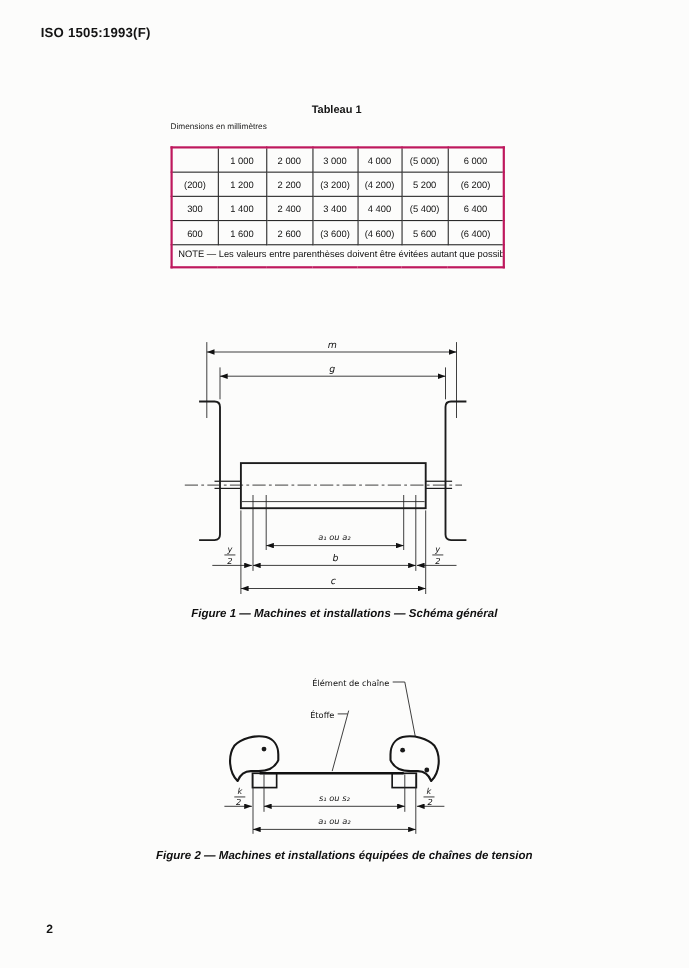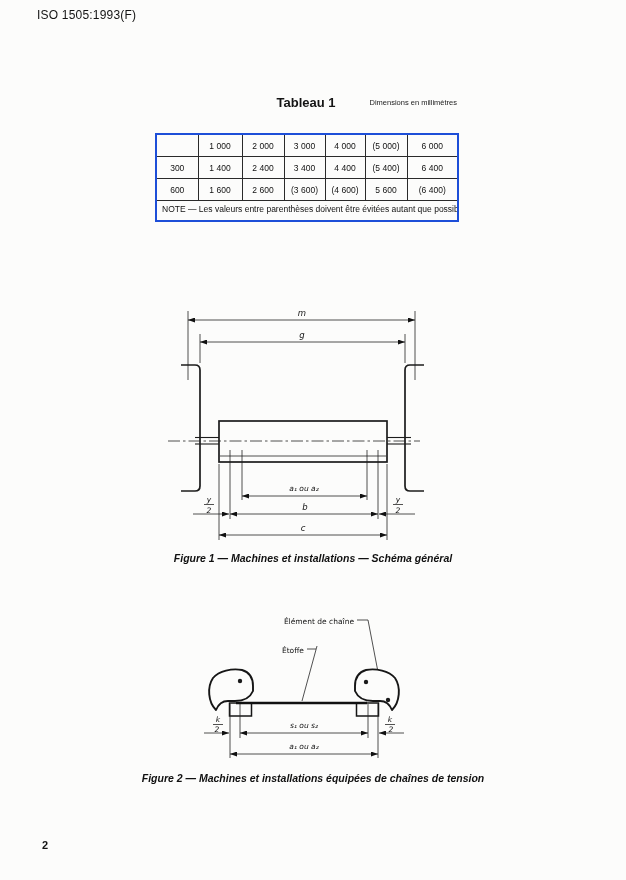--- a/index.html
+++ b/index.html
@@ -2,27 +2,27 @@
 <html><head>
 <meta charset="utf-8">
 <style>
   html,body{margin:0;padding:0;}
   body{
     width:626px;height:880px;position:relative;overflow:hidden;
     background:#fcfcfb;color:#141414;
     font-family:"Liberation Sans", sans-serif;
   }
   .abs{position:absolute;}
-  .doc-ref{left:37px;top:8px;font-size:12px;font-weight:normal;letter-spacing:.2px;}
-  .table-title{left:155px;top:95px;width:302px;text-align:center;font-weight:bold;font-size:13px;}
-  .units{left:155px;top:98px;width:302px;text-align:right;font-size:7.5px;color:#222;}
+  .doc-ref{left:37px;top:23px;font-size:12px;font-weight:bold;letter-spacing:.2px;}
+  .table-title{left:155px;top:95px;width:302px;text-align:center;font-weight:bold;font-size:10px;}
+  .units{left:155px;top:110px;width:302px;font-size:7.5px;color:#222;}
   table.dims{
     position:absolute;left:155px;top:133px;width:302px;
     border-collapse:collapse;table-layout:fixed;
-    border:2px solid #1d4ed8;
+    border:2px solid #be185d;
   }
   table.dims td{
     border:1px solid #2a2a2a;height:21px;padding:0 2px;
     text-align:center;vertical-align:middle;font-size:8.5px;color:#111;
     white-space:nowrap;overflow:hidden;
   }
   table.dims td.note{
     text-align:left;height:auto;padding:3px 6px 5px 5px;line-height:1.3;font-size:8.5px;
   }
   .caption{left:0;width:626px;text-align:center;font-weight:bold;font-size:10.5px;color:#101010;font-style:italic;}
@@ -64,20 +64,29 @@
     <tr>
       <td></td>
       <td>1 000</td>
       <td>2 000</td>
       <td>3 000</td>
       <td>4 000</td>
       <td>(5 000)</td>
       <td>6 000</td>
     </tr>
     <tr>
+      <td>(200)</td>
+      <td>1 200</td>
+      <td>2 200</td>
+      <td>(3 200)</td>
+      <td>(4 200)</td>
+      <td>5 200</td>
+      <td>(6 200)</td>
+    </tr>
+    <tr>
       <td>300</td>
       <td>1 400</td>
       <td>2 400</td>
       <td>3 400</td>
       <td>4 400</td>
       <td>(5 400)</td>
       <td>6 400</td>
     </tr>
     <tr>
       <td>600</td>

